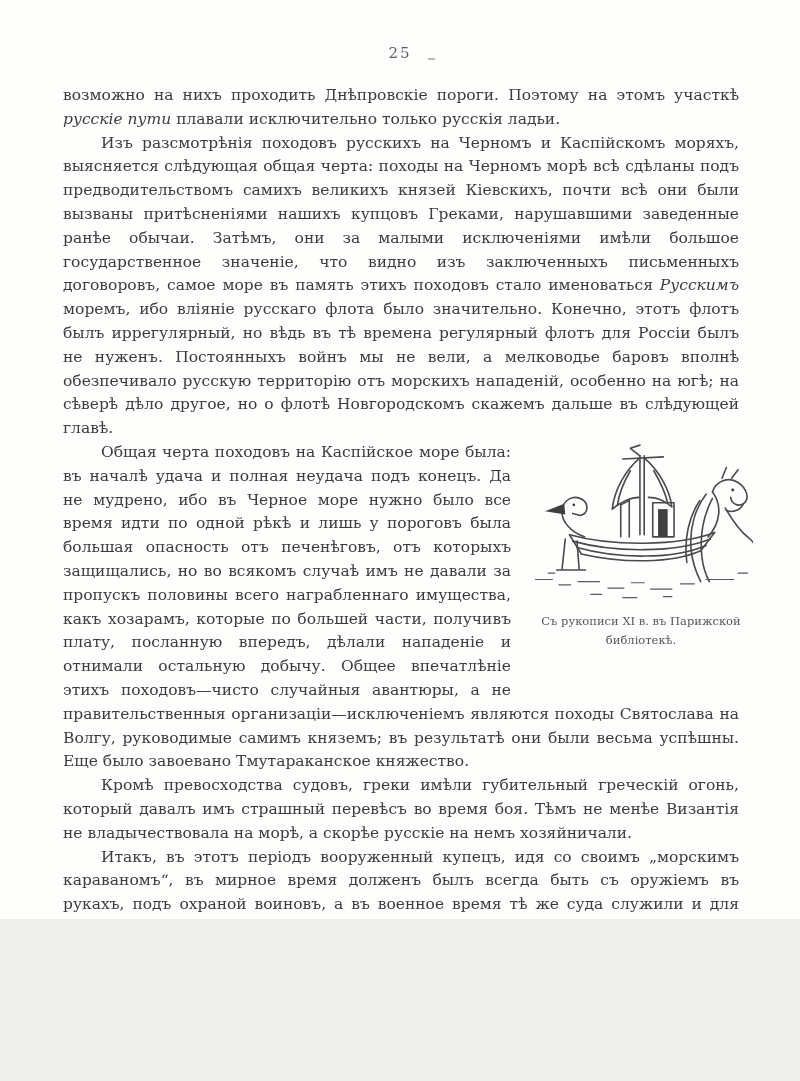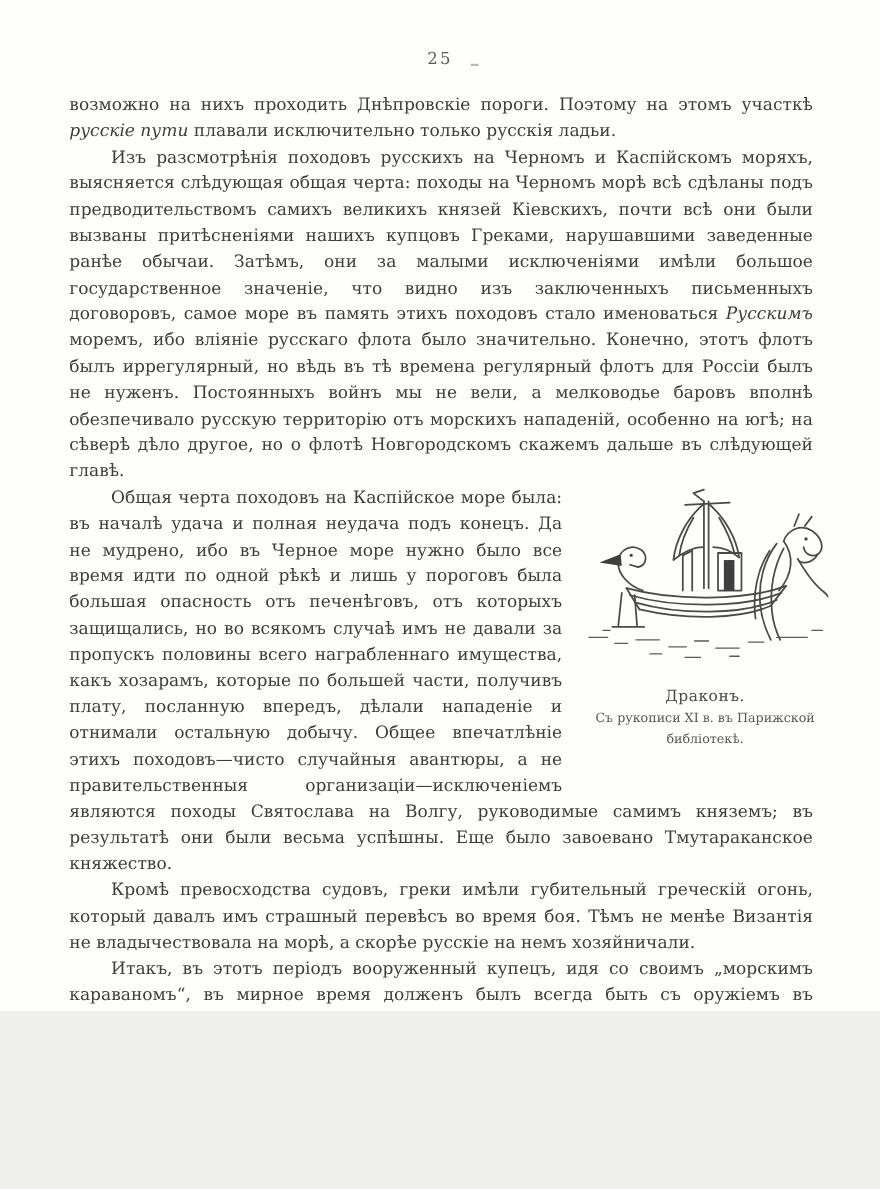--- a/index.html
+++ b/index.html
@@ -164,21 +164,20 @@
                 <path d="M166,128 h26"></path>
                 <path d="M58,142 h10"></path>
               <path d="M88,145 h13"></path>
                 <path d="M126,144 h8"></path>
                 <path d="M18,122 h6"></path>
               <path d="M196,122 h9"></path>
             </g>
           </g>
         </svg>
         <figcaption>
-          <div class="cap-title">Драконъ.</div>
           <div class="cap-sub">Съ рукописи XI в. въ Парижской</div>
           <div class="cap-sub">библіотекѣ.</div>
         </figcaption>
       </figure>
 
       <div id="paras-after">
           <p class="para indent">Общая черта походовъ на Каспійское море была: въ началѣ удача и полная неудача подъ конецъ. Да не мудрено, ибо въ Черное море нужно было все время идти по одной рѣкѣ и лишь у пороговъ была большая опасность отъ печенѣговъ, отъ которыхъ защищались, но во всякомъ случаѣ имъ не давали за пропускъ половины всего награбленнаго имущества, какъ хозарамъ, которые по большей части, получивъ плату, посланную впередъ, дѣлали нападеніе и отнимали остальную добычу. Общее впечатлѣніе этихъ походовъ—чисто случайныя авантюры, а не правительственныя организаціи—исключеніемъ являются походы Святослава на Волгу, руководимые самимъ княземъ; въ результатѣ они были весьма успѣшны. Еще было завоевано Тмутараканское княжество.</p>
           <p class="para indent">Кромѣ превосходства судовъ, греки имѣли губительный греческій огонь, который давалъ имъ страшный перевѣсъ во время боя. Тѣмъ не менѣе Византія не владычествовала на морѣ, а скорѣе русскіе на немъ хозяйничали.</p>
           <p class="para indent">Итакъ, въ этотъ періодъ вооруженный купецъ, идя со своимъ „морскимъ караваномъ“, въ мирное время долженъ былъ всегда быть съ оружіемъ въ рукахъ, подъ охраной воиновъ, а въ военное время тѣ же суда служили и для воинскаго похода, ибо вооруженіе и снаряженіе было очень просто и необходимо всякому путешественнику, желающему обороняться и оборонять свое достояніе въ пути. Вотъ почему былъ совершенно простъ и незатѣйливъ переходъ русскаго челна отъ купеческаго къ военному.</p>
         </div>

